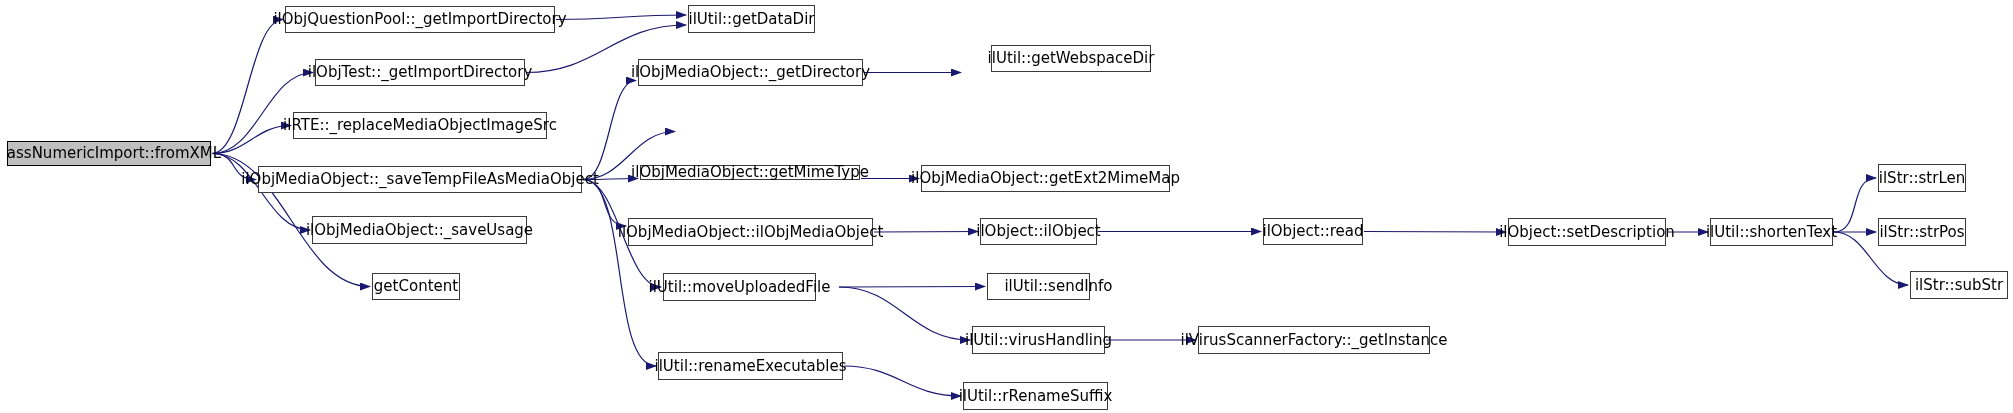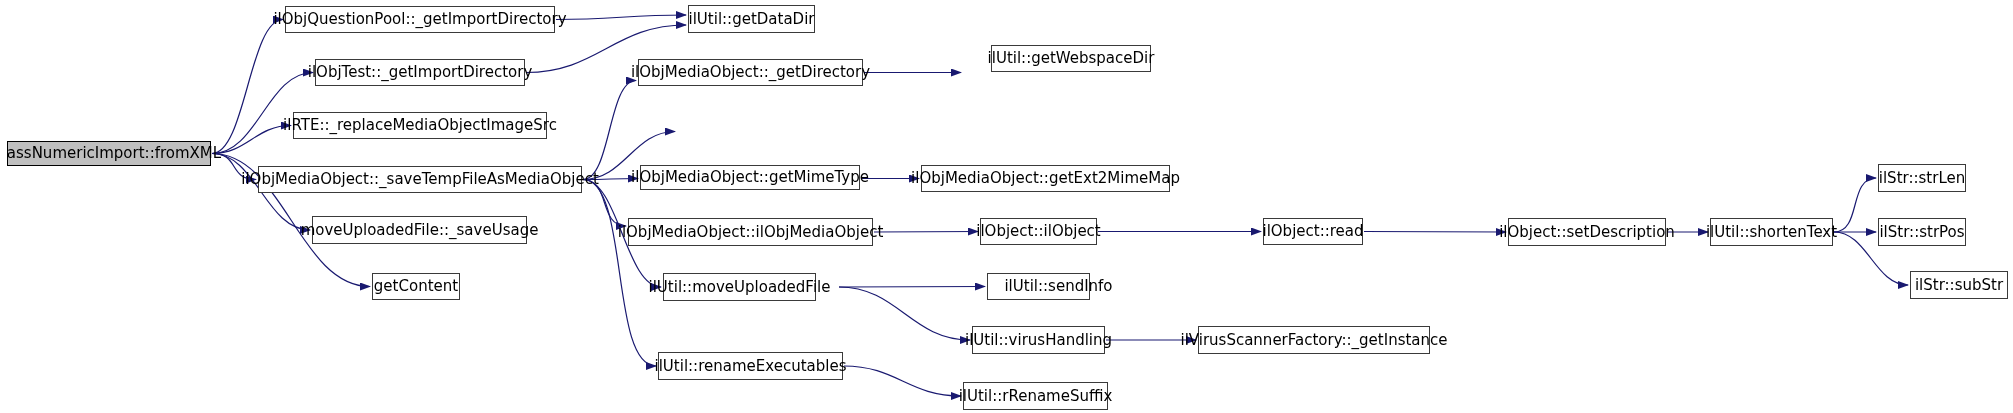--- a/index.html
+++ b/index.html
@@ -80,26 +80,26 @@
       <path d="M839 287 C897.95 287, 911.05 340, 970 340" class="edge" marker-end="url(#arrowhead)"></path>
       <path d="M1106 340 C1146.5 340, 1155.5 340, 1196 340" class="edge" marker-end="url(#arrowhead)"></path>
       <path d="M583 179.5 C629.625 179.5, 609.375 366, 656 366" class="edge" marker-end="url(#arrowhead)"></path>
       <path d="M844 366 C896.65 366, 908.35 396, 961 396" class="edge" marker-end="url(#arrowhead)"></path>
     </svg>
 <div class="node root" style="left: 7px; top: 141px; width: 204px; height: 25px; padding-left: 10px;">assNumericImport::fromXML</div>
     <div class="node" style="left: 285px; top: 6px; width: 270px; height: 27px;">ilObjQuestionPool::_getImportDirectory</div>
     <div class="node" style="left: 315px; top: 59px; width: 210px; height: 27px;">ilObjTest::_getImportDirectory</div>
     <div class="node" style="left: 293px; top: 112px; width: 254px; height: 27px;">ilRTE::_replaceMediaObjectImageSrc</div>
     <div class="node" style="left: 258px; top: 166px; width: 324px; height: 27px;">ilObjMediaObject::_saveTempFileAsMediaObject</div>
-    <div class="node" style="left: 312px; top: 216px; width: 215px; height: 28px;">moveUploadedFile::_saveUsage</div>
+    <div class="node" style="left: 312px; top: 216px; width: 215px; height: 28px;">ilObjMediaObject::_saveUsage</div>
     <div class="node" style="left: 372px; top: 273px; width: 88px; height: 27px;">getContent</div>
     <div class="node" style="left: 688px; top: 5px; width: 127px; height: 28px;">ilUtil::getDataDir</div>
     <div class="node" style="left: 638px; top: 59px; width: 225px; height: 27px;">ilObjMediaObject::_getDirectory</div>
     <div class="node" style="left: 963px; top: 45px; width: 160px; height: 27px; margin-left: 28px;">ilUtil::getWebspaceDir</div>
-    <div class="node" style="left: 640px; top: 165px; width: 220px; height: 25px;">ilObjMediaObject::getMimeType</div>
+    <div class="node" style="left: 640px; top: 165px; width: 220px; height: 15px;">ilObjMediaObject::getMimeType</div>
     <div class="node" style="left: 921px; top: 165px; width: 249px; height: 27px;">ilObjMediaObject::getExt2MimeMap</div>
     <div class="node" style="left: 628px; top: 218px; width: 245px; height: 28px;">ilObjMediaObject::ilObjMediaObject</div>
     <div class="node" style="left: 980px; top: 218px; width: 117px; height: 27px;">ilObject::ilObject</div>
     <div class="node" style="left: 1263px; top: 218px; width: 100px; height: 27px;">ilObject::read</div>
     <div class="node" style="left: 1508px; top: 218px; width: 158px; height: 28px;">ilObject::setDescription</div>
     <div class="node" style="left: 1710px; top: 218px; width: 123px; height: 28px;">ilUtil::shortenText</div>
     <div class="node" style="left: 1878px; top: 164px; width: 88px; height: 28px;">ilStr::strLen</div>
     <div class="node" style="left: 1878px; top: 218px; width: 88px; height: 28px;">ilStr::strPos</div>
     <div class="node" style="left: 1910px; top: 271px; width: 98px; height: 28px;">ilStr::subStr</div>
     <div class="node" style="left: 663px; top: 273px; width: 153px; height: 28px;">ilUtil::moveUploadedFile</div>

